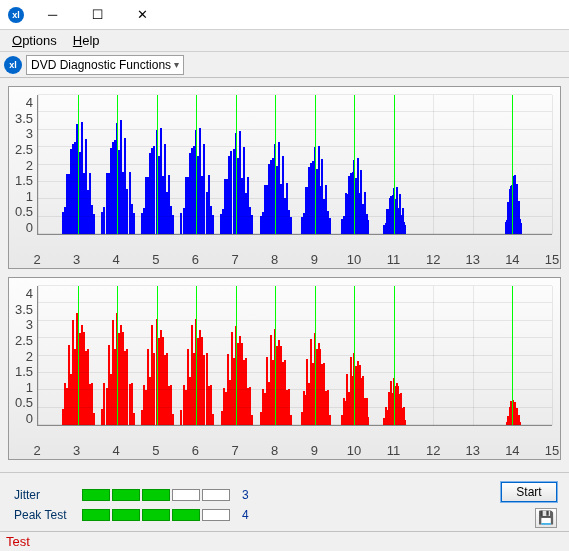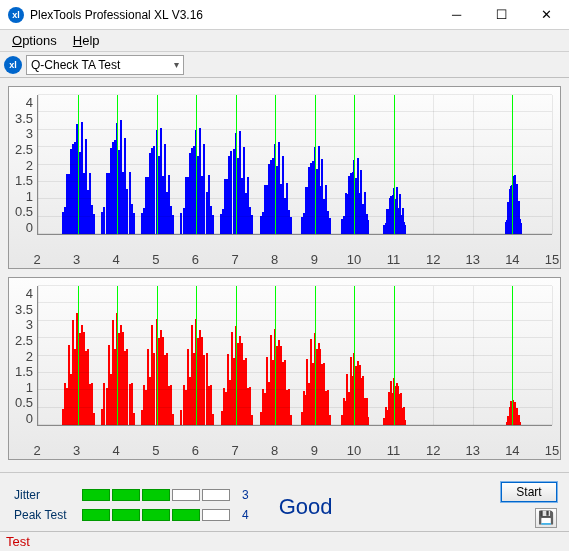--- a/index.html
+++ b/index.html
@@ -47,34 +47,33 @@
 .buttons{margin-left:auto;display:flex;flex-direction:column;gap:6px;align-items:flex-end}
 .btn{width:56px;height:20px;border:1px solid #0066cc;background:linear-gradient(#fefefe,#e6e6e6);font-size:12px;cursor:pointer;outline:1px solid #7eb4ea}
 .icon-btn{width:22px;height:20px;border:1px solid #999;background:linear-gradient(#fefefe,#e6e6e6);cursor:pointer;display:flex;align-items:center;justify-content:center}
 .status-bar{position:absolute;bottom:0;left:0;right:0;height:20px;border-top:1px solid #c0c0c0;background:#f0f0f0;display:flex;align-items:center;padding:0 6px;font-size:12px;color:#cc0000}
 </style>
 </head>
 <body>
 
 <div class="title-bar">
   <div class="app-icon">xl</div>
-  <div class="title-text">PlexTools Professional XL V3.16</div>
   <div class="win-btn">─</div>
   <div class="win-btn">☐</div>
   <div class="win-btn close">✕</div>
 </div>
 
 <div class="menu-bar">
   <div class="menu-item"><u>O</u><span>ptions</span></div>
   <div class="menu-item"><u>H</u><span>elp</span></div>
 </div>
 
 <div class="toolbar">
   <div class="tb-icon">xl</div>
-  <div class="combo c3">Q-Check TA Test</div>
+  <div class="combo c2">DVD Diagnostic Functions</div>
 </div>
 
 <div class="chart-area">
   <div class="chart-wrap">
     <div class="chart">
       <div class="yaxis">
           <div>4</div>
           <div>3.5</div>
           <div>3</div>
           <div>2.5</div>
@@ -588,21 +587,20 @@
           <div class="seg fill"></div>
           <div class="seg fill"></div>
           <div class="seg fill"></div>
           <div class="seg fill"></div>
           <div class="seg"></div>
         </div>
       <div class="metric-val">4</div>
     </div>
   </div>
   <div class="quality">
-    <div class="quality-val">Good</div>
   </div>
   <div class="buttons">
     <button class="btn">Start</button>
     <div class="icon-btn">
         <span>💾</span>
       </div>
   </div>
 </div>
 
 <div class="status-bar">

